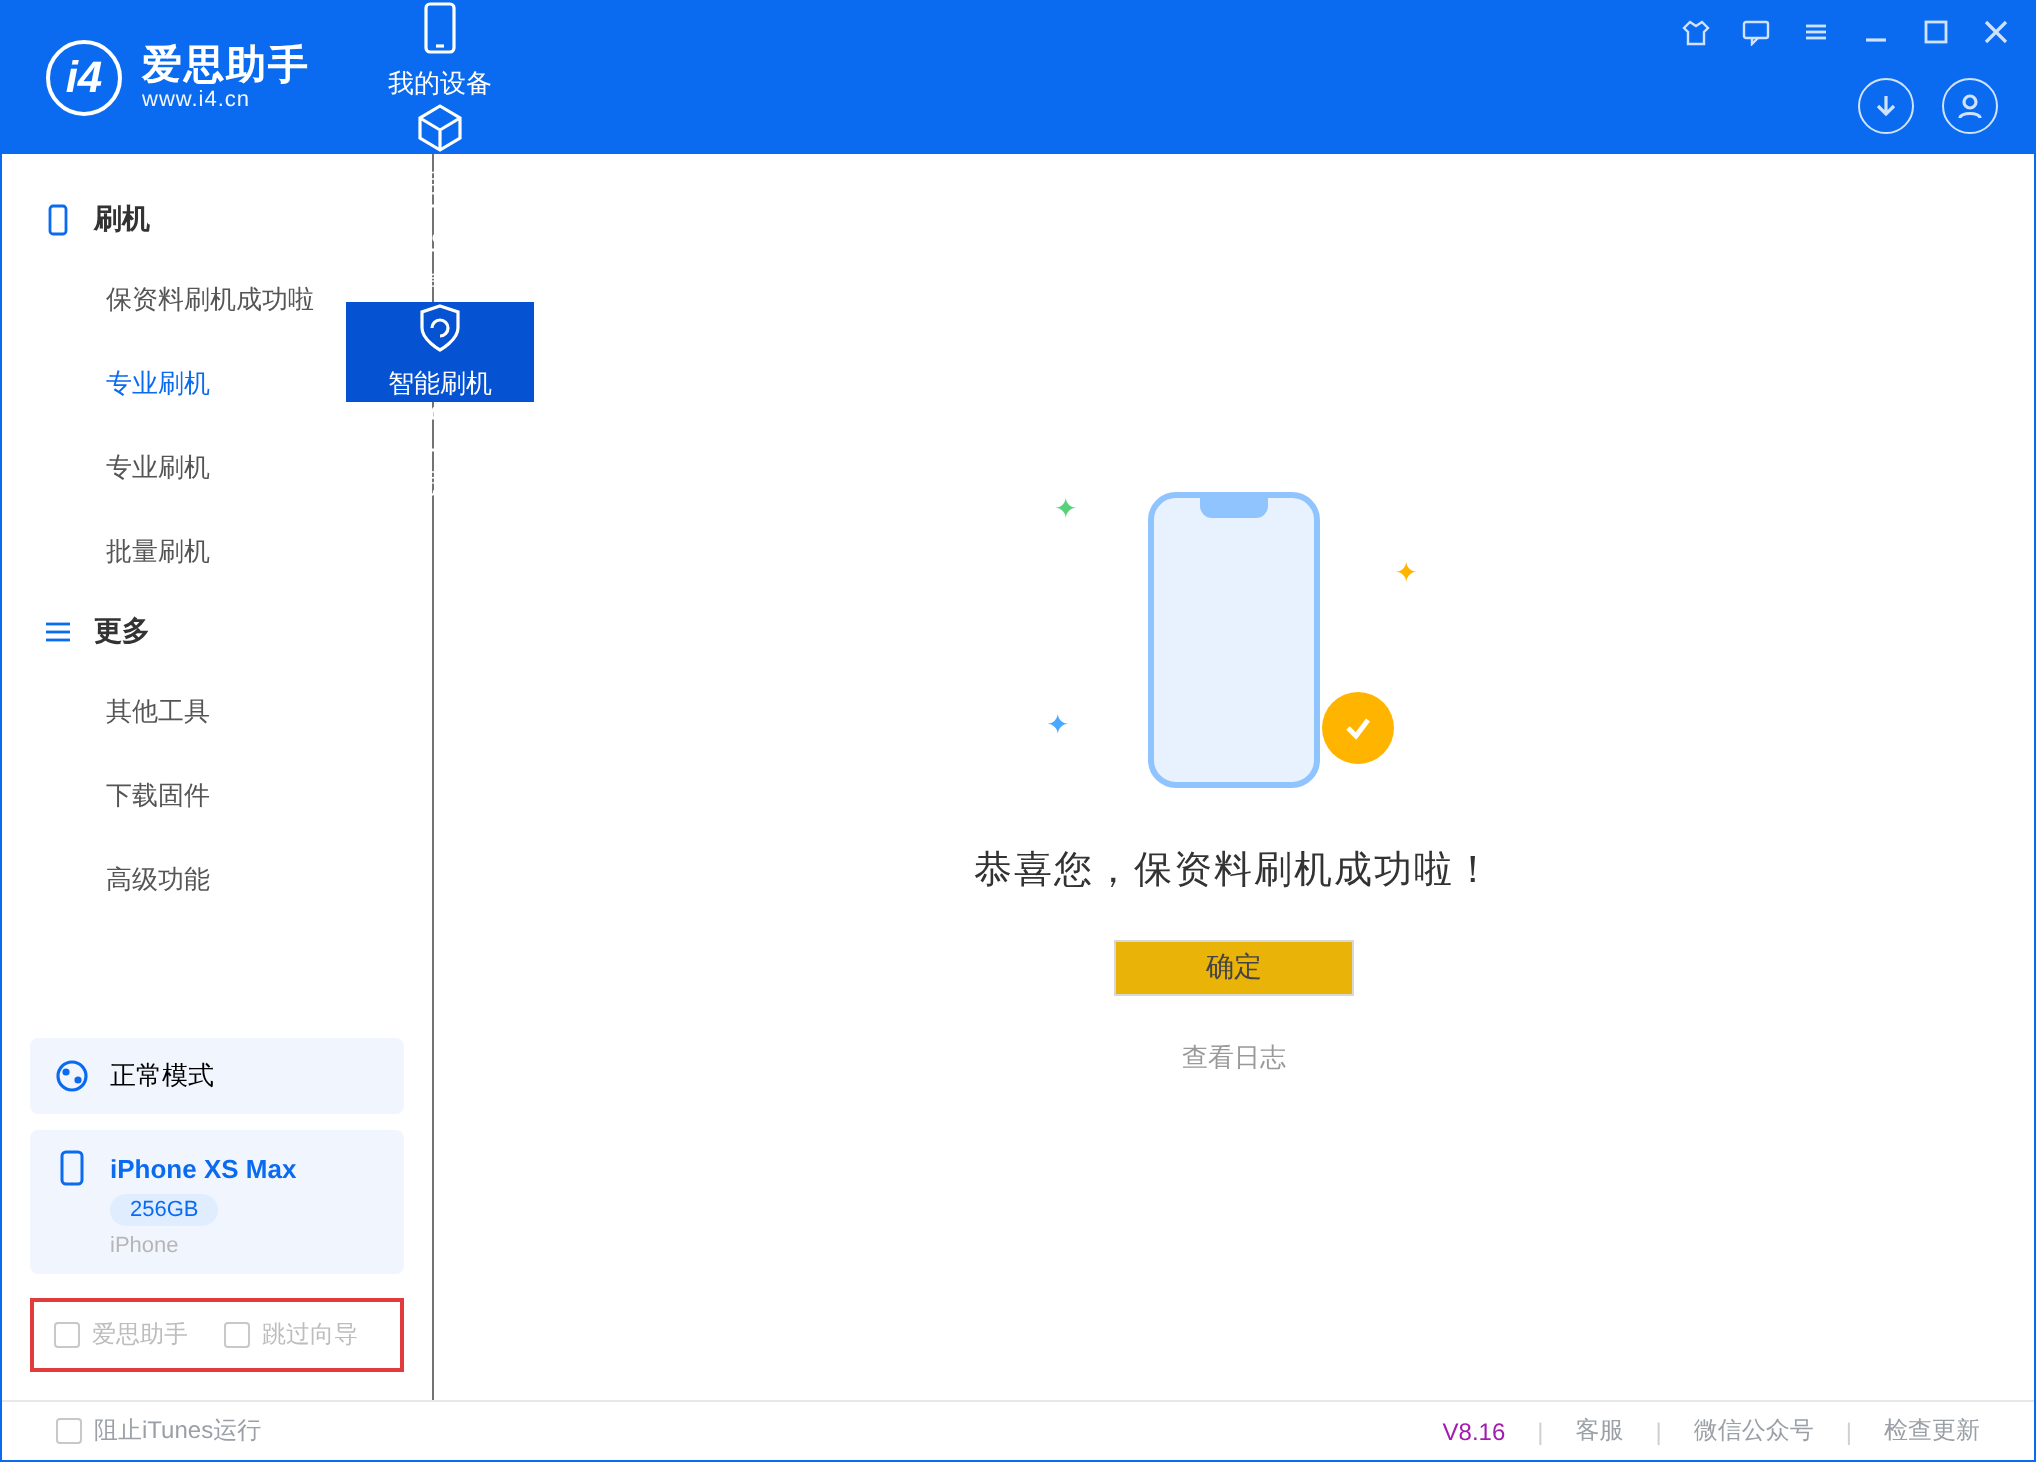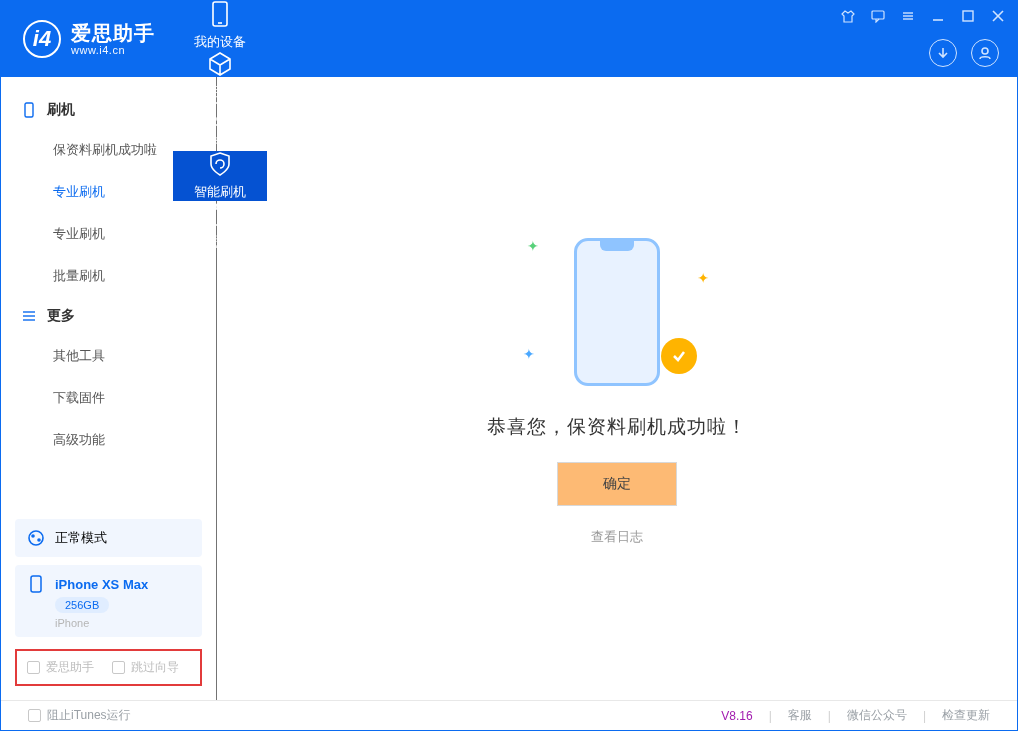--- a/index.html
+++ b/index.html
@@ -39,21 +39,21 @@
 .cb { width:13px; height:13px; border:1px solid #c8c8c8; border-radius:2px; display:inline-block; }
 .main { flex:1; display:flex; flex-direction:column; align-items:center; justify-content:center; gap:22px; }
 .illus { width:140px; height:160px; position:relative; display:flex; align-items:center; justify-content:center; }
 .phone { width:86px; height:148px; border:3px solid #8fc4ff; border-radius:14px; background:#e8f2ff; position:relative; }
 .phone-notch { position:absolute; top:0; left:50%; transform:translateX(-50%); width:34px; height:10px; background:#8fc4ff; border-radius:0 0 6px 6px; }
 .check-badge { position:absolute; right:-10px; bottom:18px; width:36px; height:36px; background:#ffb400; border-radius:50%; display:flex; align-items:center; justify-content:center; }
 .check-badge svg { stroke:#fff; }
 .sparkle { position:absolute; font-size:14px; }
 .s1{top:6px; left:-20px; color:#58d17a;} .s2{top:38px; right:-22px; color:#ffb400;} .s3{bottom:30px; left:-24px; color:#4aa8ff;}
 .succ-text { font-size:19px; color:#333; font-weight:500; letter-spacing:1px; }
-.ok-btn { width:120px; height:44px; border:1px solid #d8d8d8; background:#fdba74; font-size:14px; color:#444; cursor:pointer; }
+.ok-btn { width:120px; height:28px; border:1px solid #d8d8d8; background:#eab308; font-size:14px; color:#444; cursor:pointer; }
 .log-link { color:#999; font-size:13px; cursor:pointer; }
 .footer { height:30px; border-top:1px solid #e8e8e8; display:flex; align-items:center; padding:0 27px; font-size:12px; color:#9aa0a6; justify-content:space-between; }
 .footer-left { display:flex; align-items:center; gap:8px; }
 .footer-right { display:flex; align-items:center; gap:16px; }
 .footer-right .sep { color:#d0d0d0; }
 .footer-right span { cursor:pointer; }
 </style>
 </head>
 <body>
 

